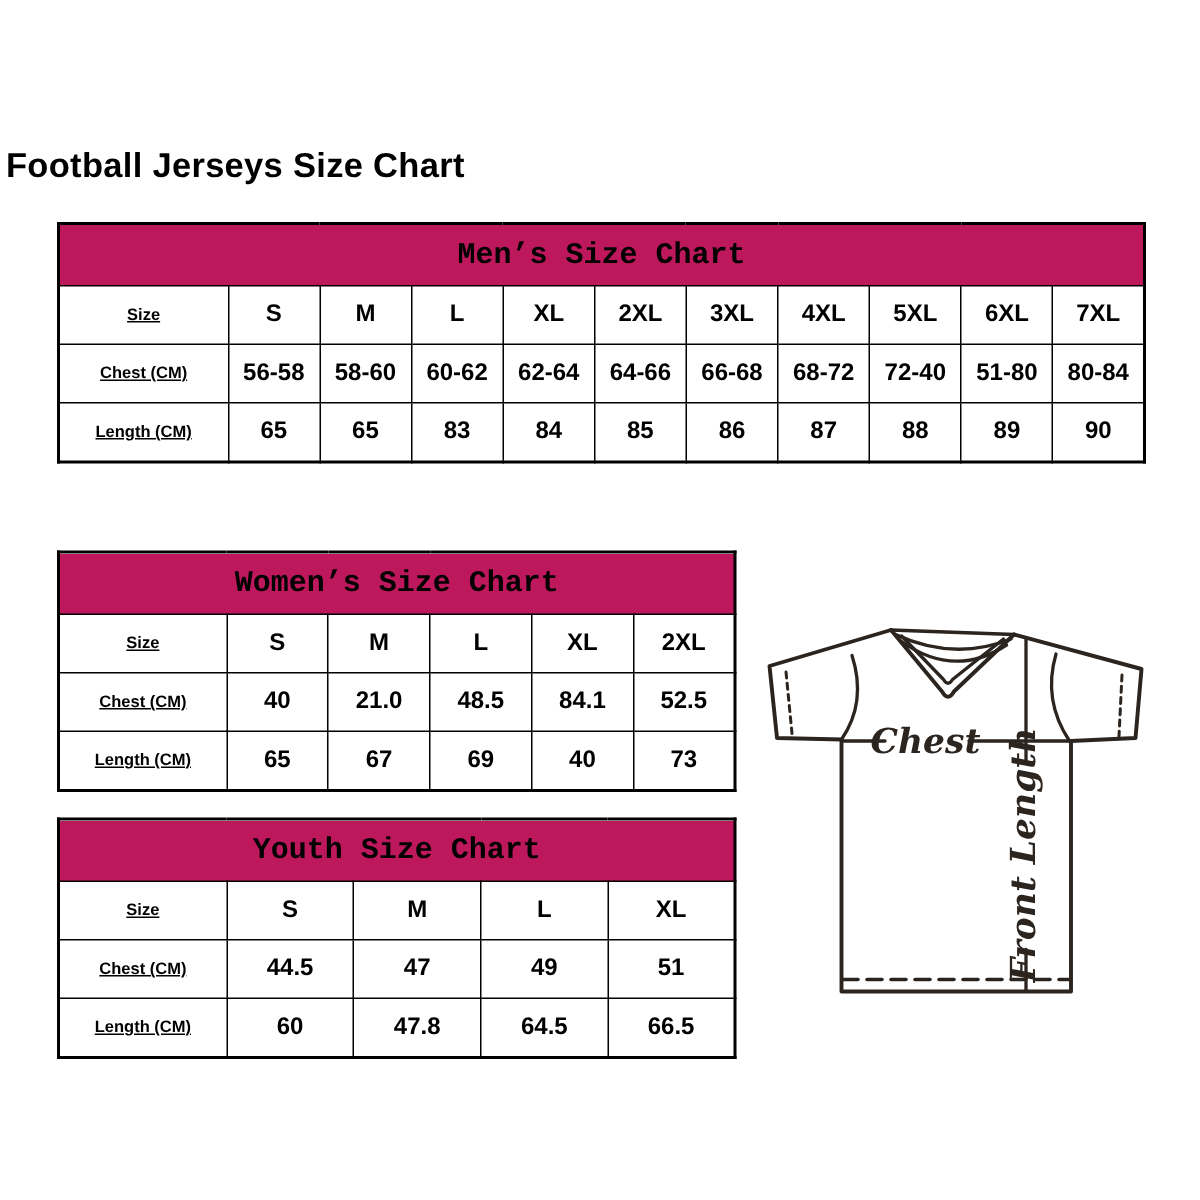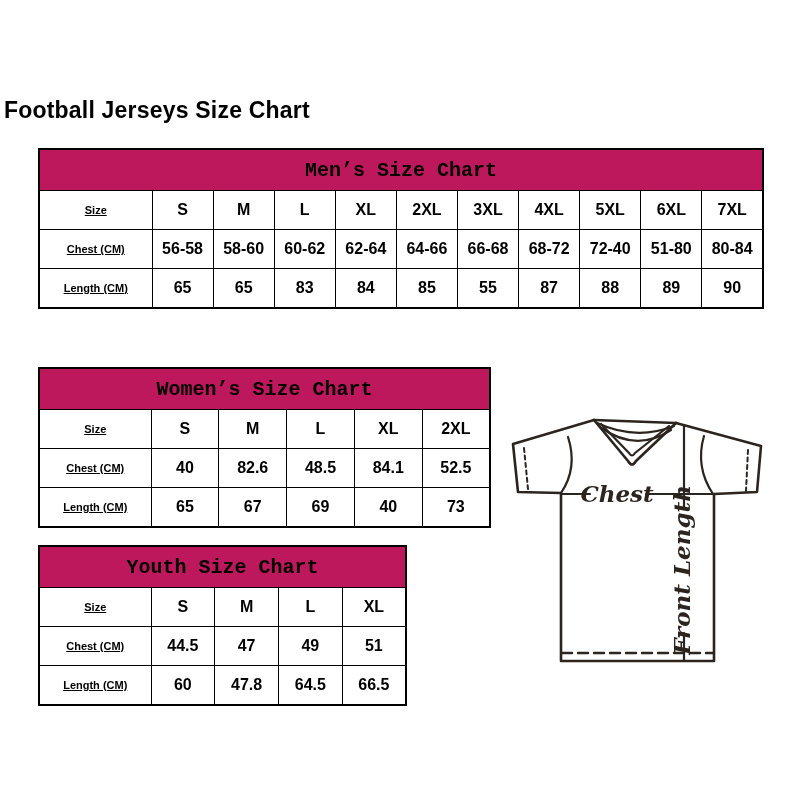--- a/index.html
+++ b/index.html
@@ -25,21 +25,21 @@
     overflow:hidden; white-space:nowrap;
   }
   table.size-chart td.row-label { font-size:11px;text-decoration:underline; }
   table.size-chart td.tbl-title {
     background:#be185d; font-size:20px; height:40px;font-family:Liberation Mono, monospace;
   }
   #mens-table   { left:38px; top:148px; width:726px; }
   #mens-table tr   { height:39px; }
   #womens-table { left:38px; top:367px; width:453px; }
   #womens-table tr { height:39px;padding-left:32px; }
-  #youth-table  { left:38px; top:545px; width:369px; }
+  #youth-table  { left:38px; top:545px; width:453px; }
   #youth-table tr  { height:39px; }
 
   #jersey-svg { position:absolute; left:498px; top:408px; }
   .diag-label {
     font-family:"DejaVu Serif", serif;
     font-style:italic; font-weight:bold;
     font-size:23px; fill:#2b241f;
   }
 </style>
 </head>
@@ -91,21 +91,21 @@
         <td>51-80</td>
         <td>80-84</td>
       </tr>
       <tr>
         <td class="row-label">Length (CM)</td>
         <td>65</td>
         <td>65</td>
         <td>83</td>
         <td>84</td>
         <td>85</td>
-        <td>55</td>
+        <td>86</td>
         <td>87</td>
         <td>88</td>
         <td>89</td>
         <td>90</td>
       </tr>
     </tbody>
   </table>
 
 <table id="womens-table" class="size-chart">
     <colgroup>
@@ -124,21 +124,21 @@
         <td class="row-label">Size</td>
         <td>S</td>
         <td>M</td>
         <td>L</td>
         <td>XL</td>
         <td>2XL</td>
       </tr>
       <tr>
         <td class="row-label">Chest (CM)</td>
         <td>40</td>
-        <td>82.6</td>
+        <td>21.0</td>
         <td>48.5</td>
         <td>84.1</td>
         <td>52.5</td>
       </tr>
       <tr>
         <td class="row-label">Length (CM)</td>
         <td>65</td>
         <td>67</td>
         <td>69</td>
         <td>40</td>

